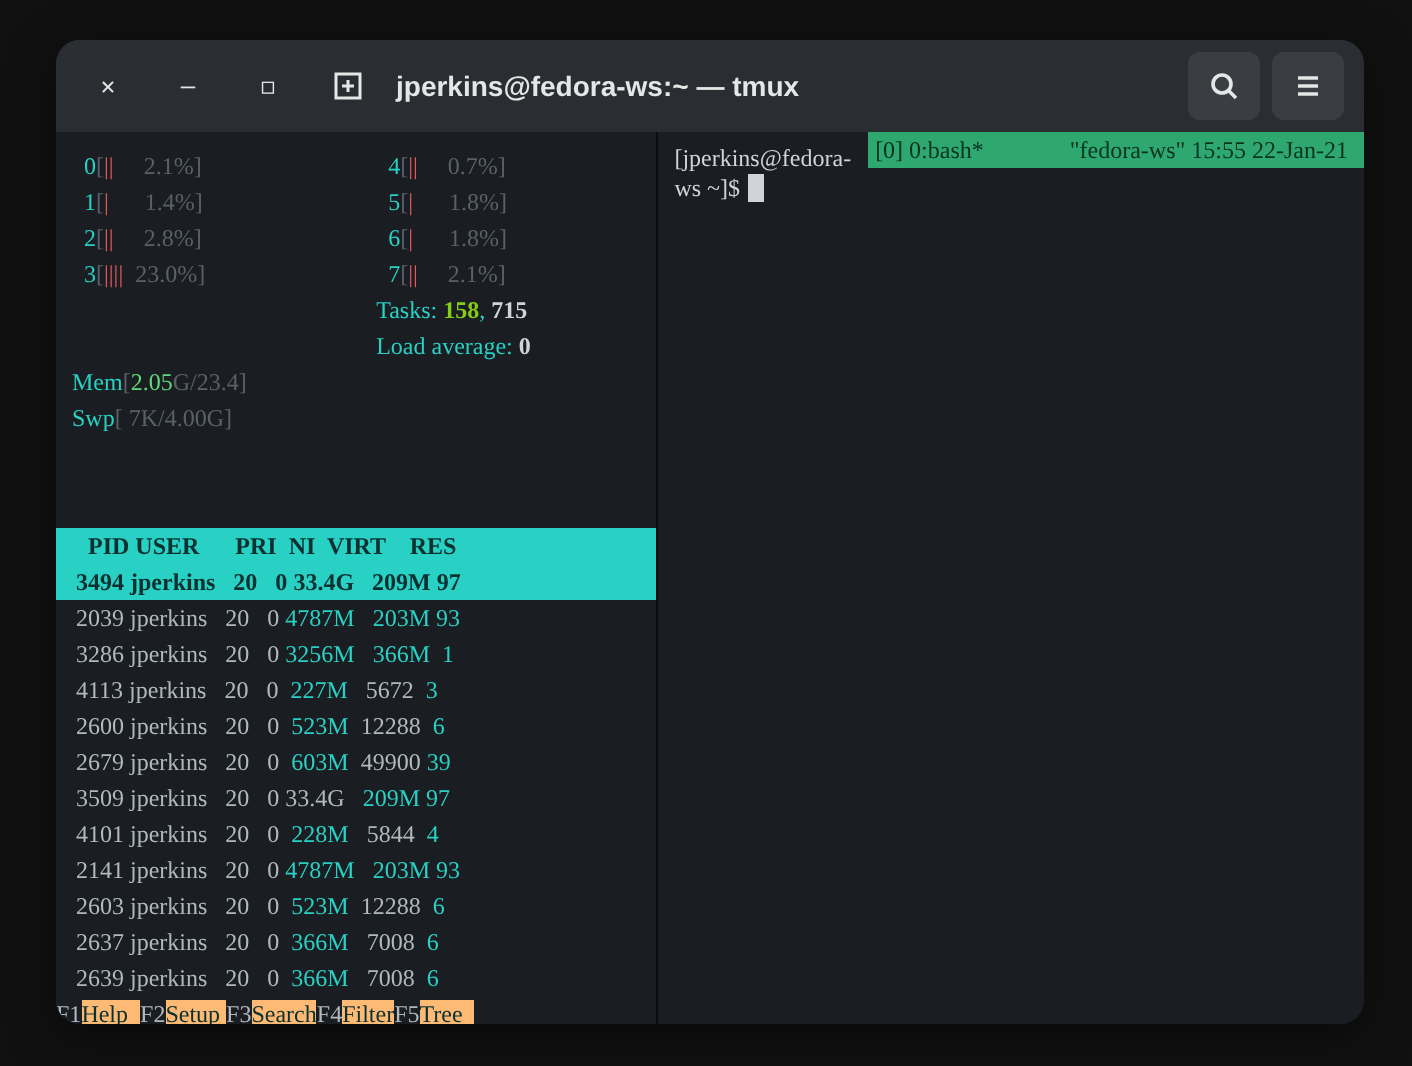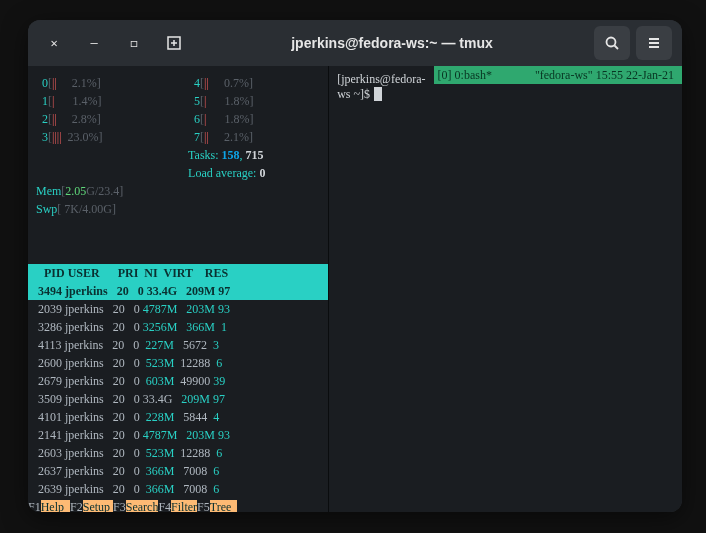--- a/index.html
+++ b/index.html
@@ -31,21 +31,21 @@
   padding: 0 10px;
   color: #e6e6e6;
   gap: 8px;
 }
 .tb-btn {
   width: 32px; height: 32px;
   display: flex; align-items: center; justify-content: center;
   border-radius: 6px;
   color: #e6e6e6;
 }
-.tb-title { flex: 1; text-align: center; font-family: sans-serif; font-size: 14px; font-weight: 600; }
+.tb-title { flex: 1; text-align: left; font-family: sans-serif; font-size: 14px; font-weight: 600; }
 .tb-right { display: flex; gap: 6px; }
 .tb-sq {
   width: 36px; height: 34px;
   display: flex; align-items: center; justify-content: center;
   border-radius: 6px;
   background: #3a3e43;
   color: #e6e6e6;
 }
 .term {
   position: absolute;
@@ -166,21 +166,21 @@
                 <div class="bar-line">  <span class="cyan">0</span><span class="grey">[</span><span class="red">||</span>    <span class="grey"> 2.1%</span><span class="grey">]</span></div>
                 <div class="bar-line">  <span class="cyan">1</span><span class="grey">[</span><span class="red">|</span>     <span class="grey"> 1.4%</span><span class="grey">]</span></div>
                 <div class="bar-line">  <span class="cyan">2</span><span class="grey">[</span><span class="red">||</span>    <span class="grey"> 2.8%</span><span class="grey">]</span></div>
                 <div class="bar-line">  <span class="cyan">3</span><span class="grey">[</span><span class="red">||||</span>  <span class="grey">23.0%</span><span class="grey">]</span></div>
               </div>
             <div class="cpu-col" id="cpu-col-right">
                 <div class="bar-line">  <span class="cyan">4</span><span class="grey">[</span><span class="red">||</span>    <span class="grey"> 0.7%</span><span class="grey">]</span></div>
                 <div class="bar-line">  <span class="cyan">5</span><span class="grey">[</span><span class="red">|</span>     <span class="grey"> 1.8%</span><span class="grey">]</span></div>
                 <div class="bar-line">  <span class="cyan">6</span><span class="grey">[</span><span class="red">|</span>     <span class="grey"> 1.8%</span><span class="grey">]</span></div>
                 <div class="bar-line">  <span class="cyan">7</span><span class="grey">[</span><span class="red">||</span>    <span class="grey"> 2.1%</span><span class="grey">]</span></div>
-                <div class="info-line"><span class="cyan">Tasks: </span><span class="bold" style="color:#0ea5e9">158</span><span class="cyan">, </span><span class="bold" style="color:#d0d4d8">715</span></div>
+                <div class="info-line"><span class="cyan">Tasks: </span><span class="bold" style="color:#84cc16">158</span><span class="cyan">, </span><span class="bold" style="color:#d0d4d8">715</span></div>
                 <div class="info-line"><span class="cyan">Load average: </span><span class="bold" style="color:#d0d4d8">0</span></div>
               </div>
           </div>
           <div class="bar-line"><span class="cyan">Mem</span><span class="grey">[</span><span class="green">2.05</span><span class="grey">G/23.4</span><span class="grey">]</span></div>
           <div class="bar-line"><span class="cyan">Swp</span><span class="grey">[ </span><span class="grey">7K/4.00G</span><span class="grey">]</span></div>
         </div>
 
         <div class="proc-head" id="proc-head">    PID USER      PRI  NI  VIRT    RES </div>
 
         <div class="proc-rows" id="proc-rows">

